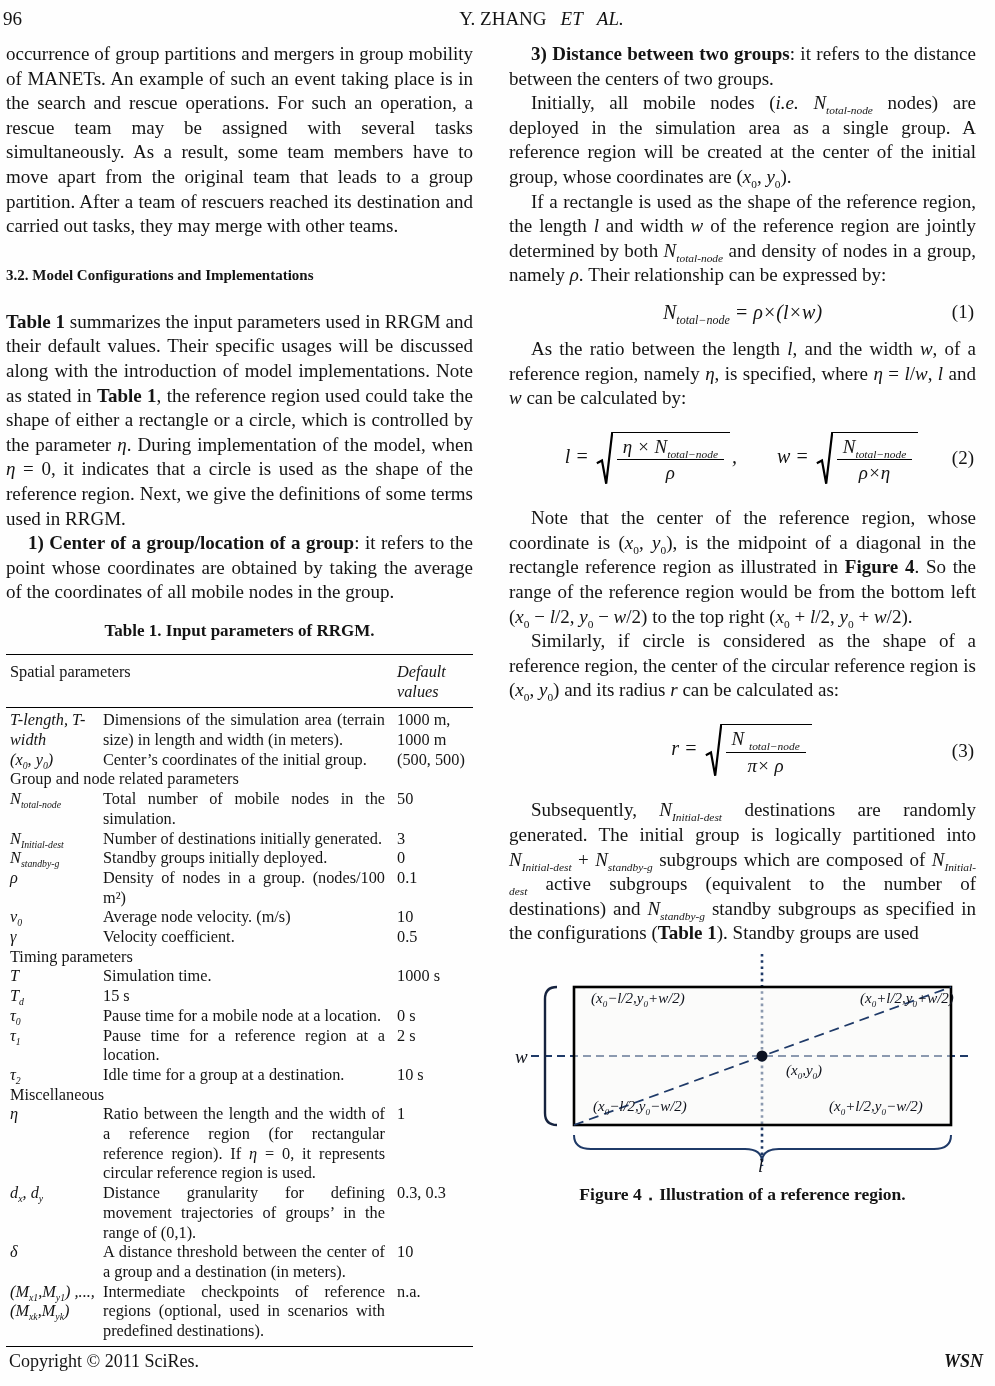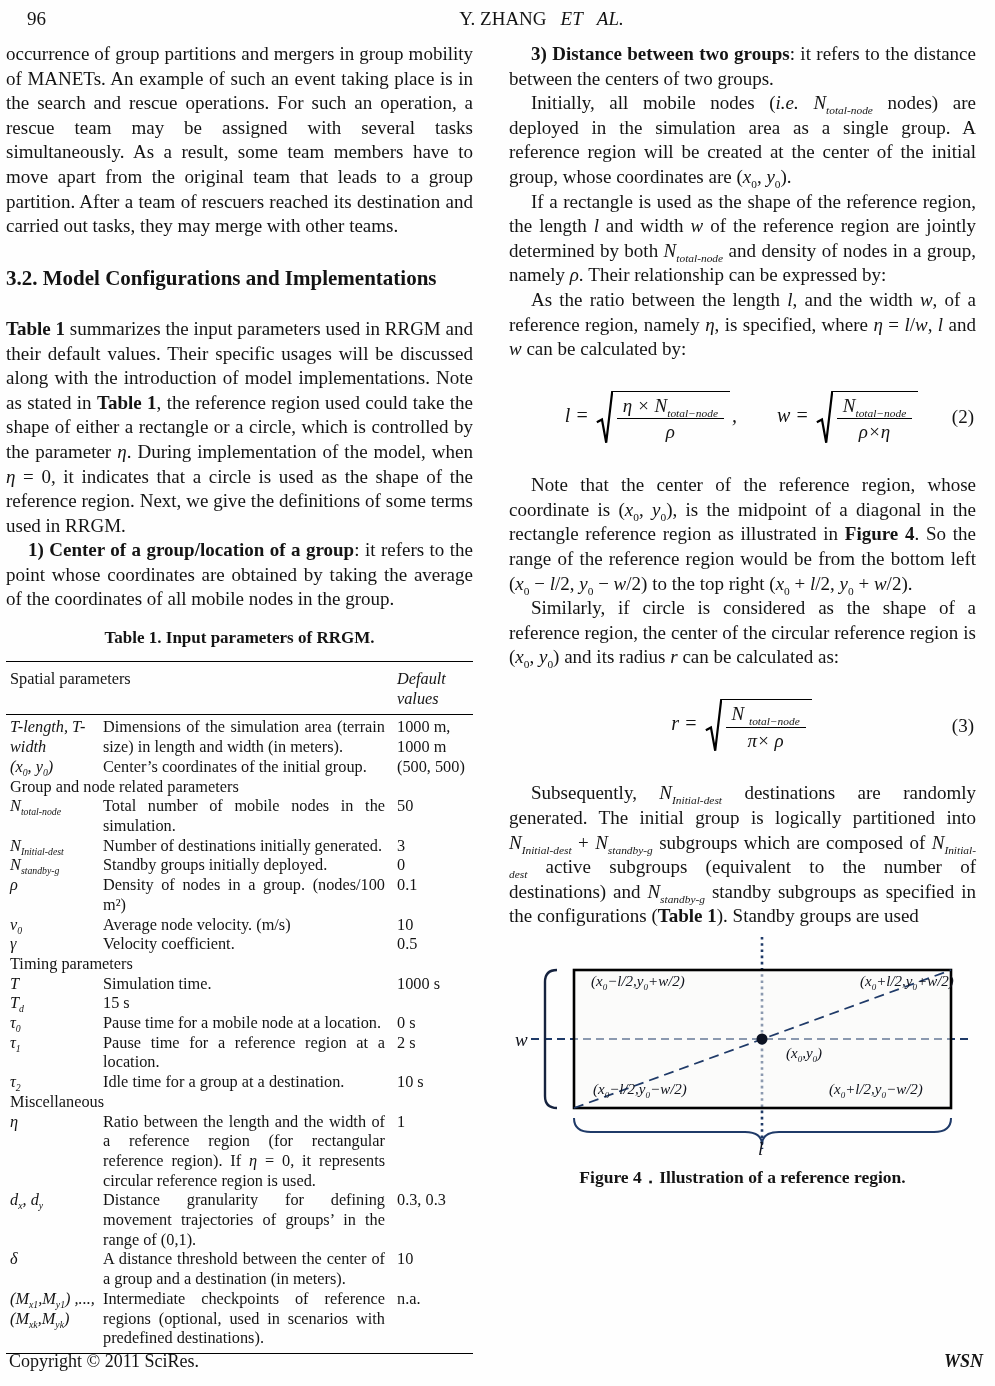--- a/index.html
+++ b/index.html
@@ -6,54 +6,54 @@
   .page {
     position: relative;
     width: 995px; height: 1386px;
     background: #fefefe;
     color: #141414;
     font-family: "Liberation Serif", serif;
     overflow: hidden;
   }
   
   .runhead { position:absolute; top:6px; left:0; width:100%; height:30px; font-size:19px; }
-  .pageno { position:absolute; left:27px; top:2px; }
+  .pageno { position:absolute; left:3px; top:2px; }
   .rh-center { position:absolute; left:0; width:100%; text-align:center; top:2px;padding-left:44px; }
   .rh-etal { font-style: italic; margin-left:14px; word-spacing:10px; }
 
   
   .cols { position:absolute; top:42px; left:6px; width:983px; display:flex; gap:36px; }
   .col { width:467px; }
 
   p.body { margin:0; font-size:19px; line-height:24.6px; text-align:justify; }
   p.ind { text-indent:22px; }
   sub { font-size:0.6em; line-height:0; }
 
-  h2.sec { font-size:21px; font-weight:bold; margin:27px 0 26px 0; line-height:1.2; }
+  h2.sec { font-size:15px; font-weight:bold; margin:27px 0 26px 0; line-height:1.2; }
 
   
   .tblwrap { margin-top:16px; }
   .tbl-title { text-align:center; font-weight:bold; font-size:17px; margin:0 0 13px 0; }
   .tbl { border-top:1.7px solid #000; border-bottom:1.7px solid #000; font-size:16.3px; line-height:19.7px; }
   .thead { display:flex; justify-content:space-between; border-bottom:1.7px solid #000; padding:7px 4px 6px 4px; }
   .thead .h3 { width:72px; flex:none; font-style:italic; }
   .tbody { padding:2px 4px 5px 4px; }
   .trow { display:flex; }
   .tc1 { width:93px; flex:none; font-style:italic; }
   .tc2 { flex:1; text-align:justify; padding-right:12px; }
   .tc3 { width:72px; flex:none; }
   .tsec { }
 
   
   .eq { position:relative; text-align:center; font-style:italic; font-size:20px; margin:13px 0; }
   .eqnum { position:absolute; right:2px; top:50%; transform:translateY(-50%); font-style:normal; font-size:19px; }
   .frac { display:inline-flex; flex-direction:column; vertical-align:middle; line-height:1.25; font-size:19px; text-align:center; }
   .fnum { padding:0 6px 1px 6px; }
   .fden { border-top:1.5px solid #000; padding:1px 6px 0 6px; }
-  .sqrt { display:inline-flex; align-items:flex-start; vertical-align:middle; margin:16px 2px; }
+  .sqrt { display:inline-flex; align-items:flex-start; vertical-align:middle; margin:8px 2px; }
   .radsvg { width:17px; align-self:stretch; height:auto; }
   .radicand { border-top:1.8px solid #000; padding:2px 6px 0 4px; display:flex; align-items:center; }
   .eqgap { display:inline-block; width:30px; }
 
   
   .figure { position:relative; height:252px; margin-top:8px; }
   .figsvg { position:absolute; left:0; top:0; }
   .fig-label { position:absolute; font-style:italic; font-size:15px; white-space:nowrap; color:#10131c; }
   .lab-tl { left:82px;  top:36px; }
   .lab-tr { left:307px; top:36px;margin-left:44px; }
@@ -191,20 +191,24 @@
           </div>
         </div>
       </div>
     </div>
 
     <div class="col">
       <p class="body ind"><b>3) Distance between two groups</b>: it refers to the distance between the centers of two groups.</p>
       <p class="body ind">Initially, all mobile nodes (<i>i.e.</i> <i>N</i><sub><i>total-node</i></sub> nodes) are deployed in the simulation area as a single group. A reference region will be created at the center of the initial group, whose coordinates are (<i>x</i><sub>0</sub>, <i>y</i><sub>0</sub>).</p>
       <p class="body ind">If a rectangle is used as the shape of the reference region, the length <i>l</i> and width <i>w</i> of the reference region are jointly determined by both <i>N</i><sub><i>total-node</i></sub> and density of nodes in a group, namely <i>ρ</i>. Their relationship can be expressed by:</p>
 
+      <div class="eq">
+        <span>N<sub><i>total−node</i></sub>  = ρ×(l×w)</span>
+        <span class="eqnum">(1)</span>
+      </div>
 
       <p class="body ind">As the ratio between the length <i>l</i>, and the width <i>w</i>, of a reference region, namely <i>η</i>, is specified, where <i>η</i> = <i>l</i>/<i>w</i>, <i>l</i> and <i>w</i> can be calculated by:</p>
 
       <div class="eq">
         <span>l =</span>
         <span class="sqrt">
             <svg class="radsvg" viewBox="0 0 20 60" preserveAspectRatio="none">
               <path d="M1 35 L7 32 L12 58 L19 1.2 L20 1.2" fill="none" stroke="#000" stroke-width="2.2" vector-effect="non-scaling-stroke"></path>
             </svg>
             <span class="radicand">

